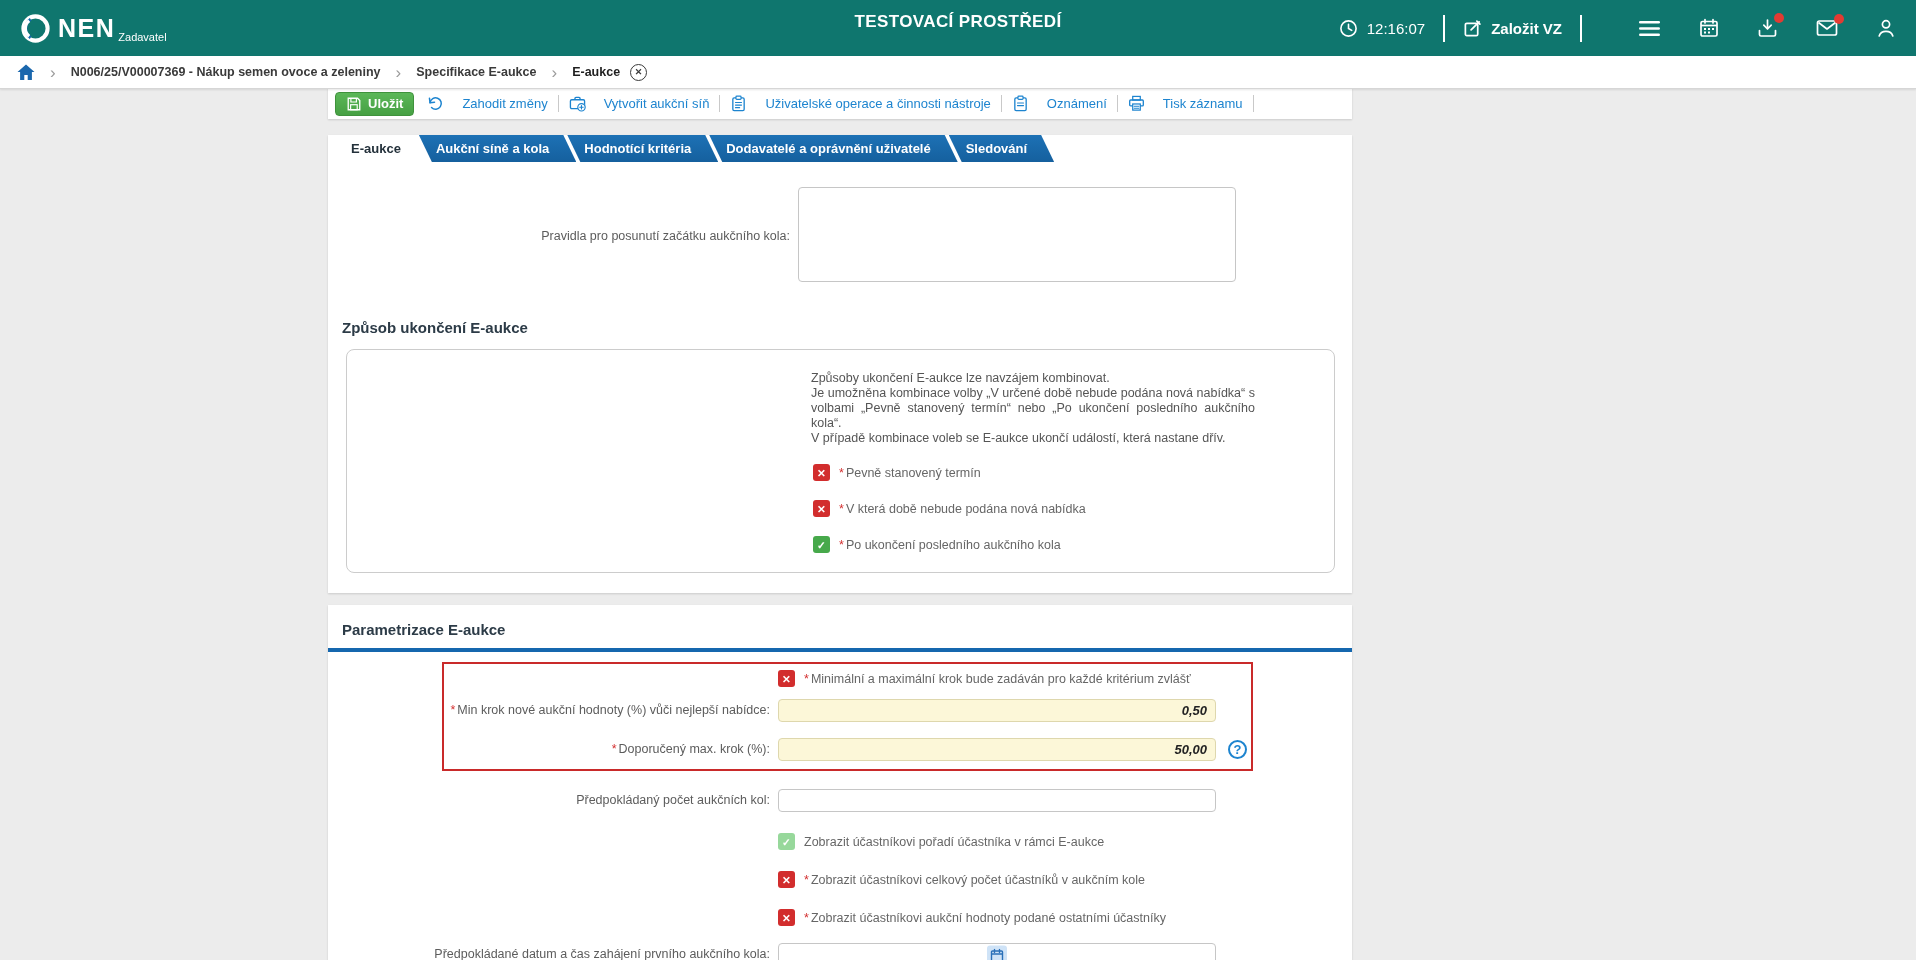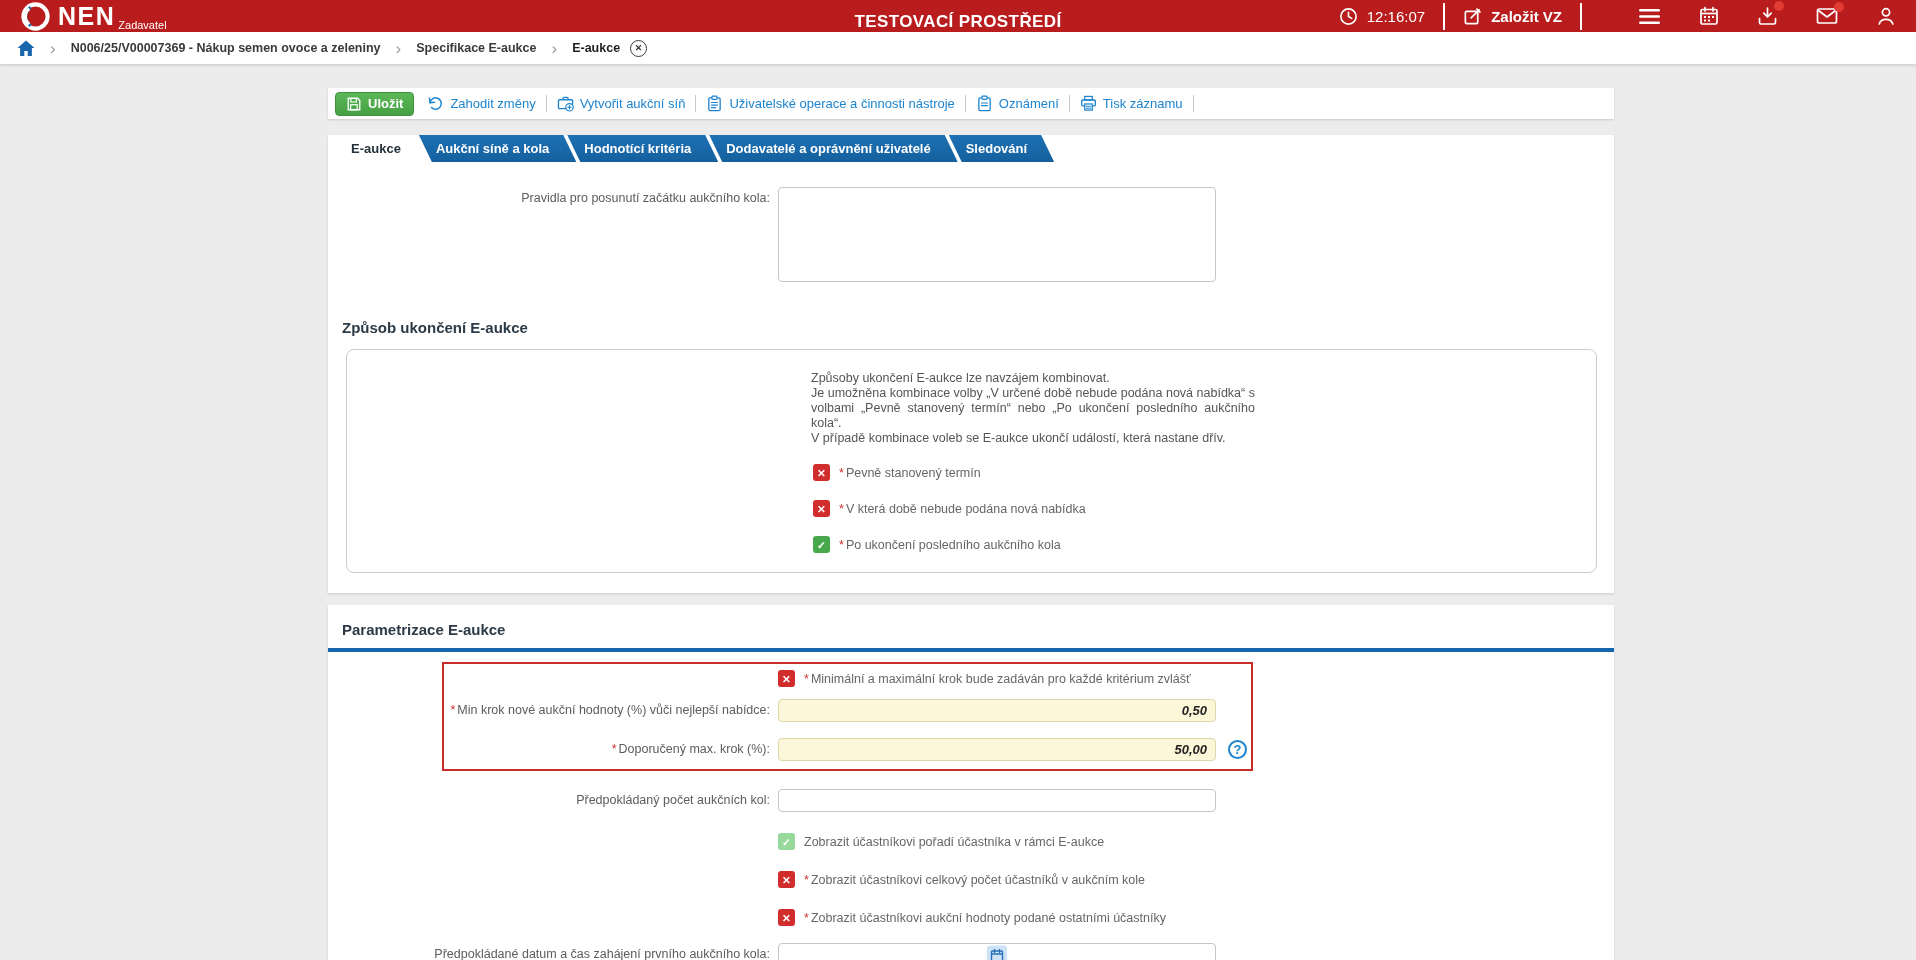--- a/index.html
+++ b/index.html
@@ -3,21 +3,21 @@
 <meta charset="utf-8">
 <style>
   html,body{margin:0;padding:0;}
   body{
     width:1916px;height:960px;position:relative;overflow:hidden;
     background:#ececec;font-family:"Liberation Sans",sans-serif;
     -webkit-font-smoothing:antialiased;
   }
   
   .app-header{
-    height:32px;background:#b91c1c;display:flex;
+    height:56px;background:#0f766e;display:flex;
     color:#fff;padding:0 20px;position:relative;box-sizing:border-box;
   }
   .logo-wrap{display:flex;align-items:center;gap:7px;position:relative;z-index:2;}
   .brand-wrap{display:flex;align-items:flex-end;}
   .brand{font-size:25px;font-weight:bold;letter-spacing:1.5px;line-height:1;}
   .brand-sub{font-size:11px;margin-left:3px;margin-bottom:-2px;font-weight:400;}
   .env-title{
     position:absolute;left:0;right:0;top:0;height:44px;display:flex;
     align-items:center;justify-content:center;font-size:17px;font-weight:bold;
     letter-spacing:.4px;pointer-events:none;
@@ -37,46 +37,46 @@
     position:relative;z-index:1;
   }
   .crumb{cursor:pointer;white-space:nowrap;}
   .crumb-sep{color:#9b9b9b;font-weight:400;font-size:17px;margin:0 15px;line-height:1;}
   .crumb-close{
     width:17px;height:17px;border:1.5px solid #3a3a3a;border-radius:50%;
     display:flex;align-items:center;justify-content:center;font-size:9px;
     font-weight:bold;color:#3a3a3a;margin-left:10px;cursor:pointer;box-sizing:border-box;
   }
   
-  .main-col{position:absolute;left:328px;top:88px;width:1286px;}
+  .main-col{position:absolute;left:328px;top:88px;width:1024px;}
   .cardish{background:#fff;box-shadow:0 1px 2px rgba(0,0,0,.14);}
   
   .toolbar{height:31px;display:flex;align-items:center;padding-left:7px;box-sizing:border-box;}
   .save-btn{
     height:24px;background:linear-gradient(#5bb758,#46a043);border:1px solid #3f923c;
     border-radius:4px;color:#fff;font-weight:bold;font-size:13px;display:flex;
     align-items:center;gap:6px;padding:0 10px;cursor:pointer;
   }
-  .tlink{display:flex;align-items:center;gap:6px;color:#1d84cf;font-size:13px;margin:0 10px;white-space:nowrap;cursor:pointer;}
+  .tlink{display:flex;align-items:center;gap:18px;color:#1d84cf;font-size:13px;margin:0 10px;white-space:nowrap;cursor:pointer;}
   .tlink:first-of-type{margin-left:13px;}
   .tsep{width:1px;height:17px;background:#c9c9c9;}
   
   .card1{margin-top:16px;height:458px;box-sizing:border-box;}
   .tabs{display:flex;height:27px;padding-left:6px;}
   .tab{
     display:flex;align-items:center;padding:0 27px 0 17px;font-size:13px;font-weight:bold;
     color:#fff;background:linear-gradient(#1d71b5,#15609e);
     clip-path:polygon(0 0,calc(100% - 13px) 0,100% 100%,13px 100%);
     margin-right:-9px;white-space:nowrap;cursor:pointer;
   }
   .tab.active{background:#fff;color:#24313b;}
   
   .content1{padding-top:25px;}
   .frow{display:flex;align-items:center;}
-  .frow.top{align-items:flex-start;}
+  .frow.top{align-items:center;padding-left:20px;}
   .flabel{
     box-sizing:border-box;width:450px;padding-right:8px;flex-shrink:0;
     text-align:right;font-size:12.5px;color:#5c5c5c;line-height:1.25;
   }
   .frow.top .flabel{padding-top:4px;}
   .req-star{color:#d32f2f;margin-right:2px;}
   .finput{
     width:438px;height:23px;border:1px solid #c6c6c6;border-radius:4px;
     box-sizing:border-box;padding:0 8px;font-size:13px;font-family:inherit;color:#222;
     background:#fff;outline:none;

